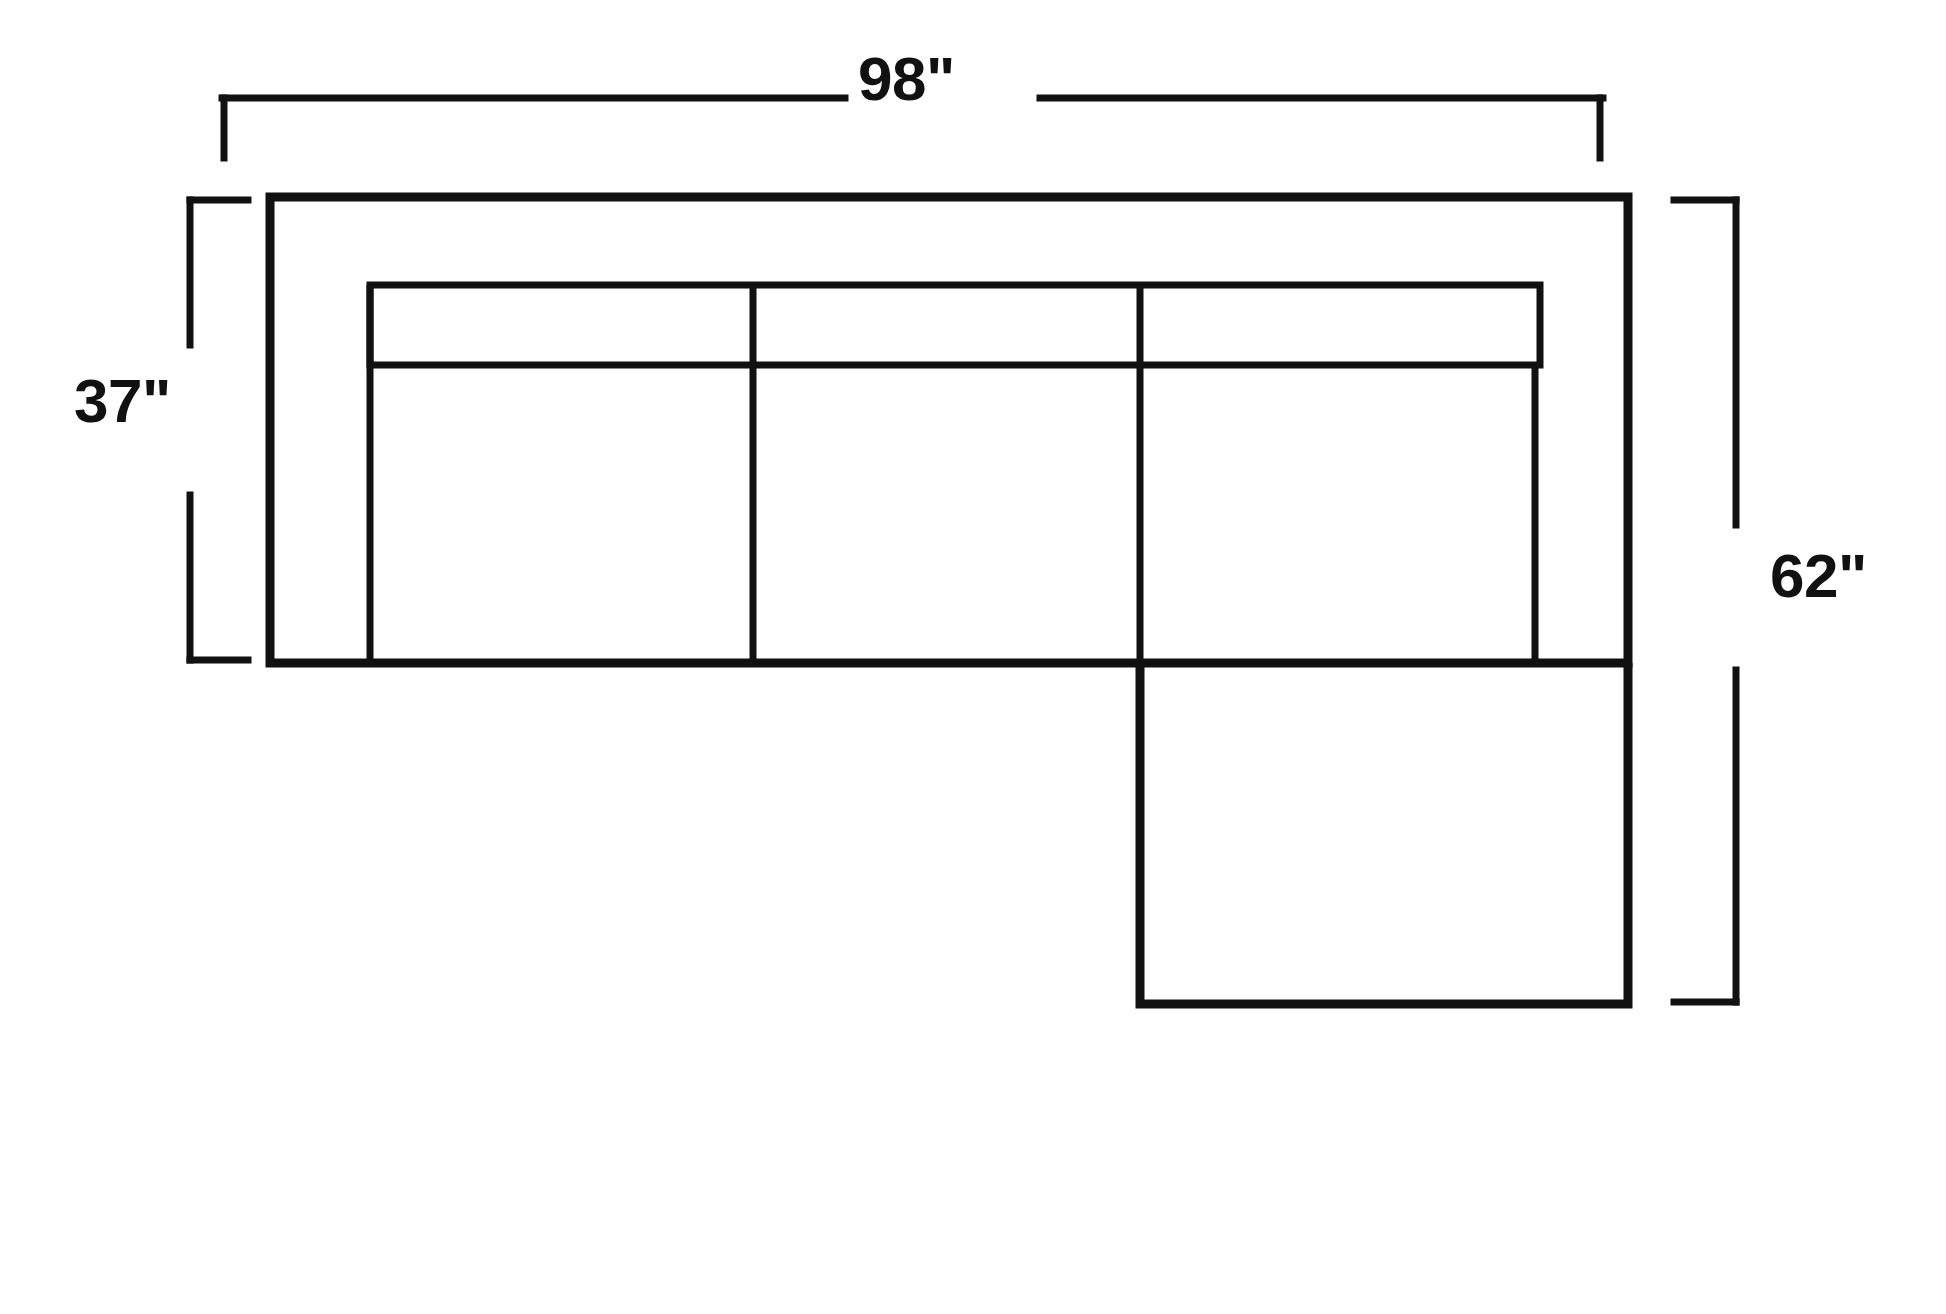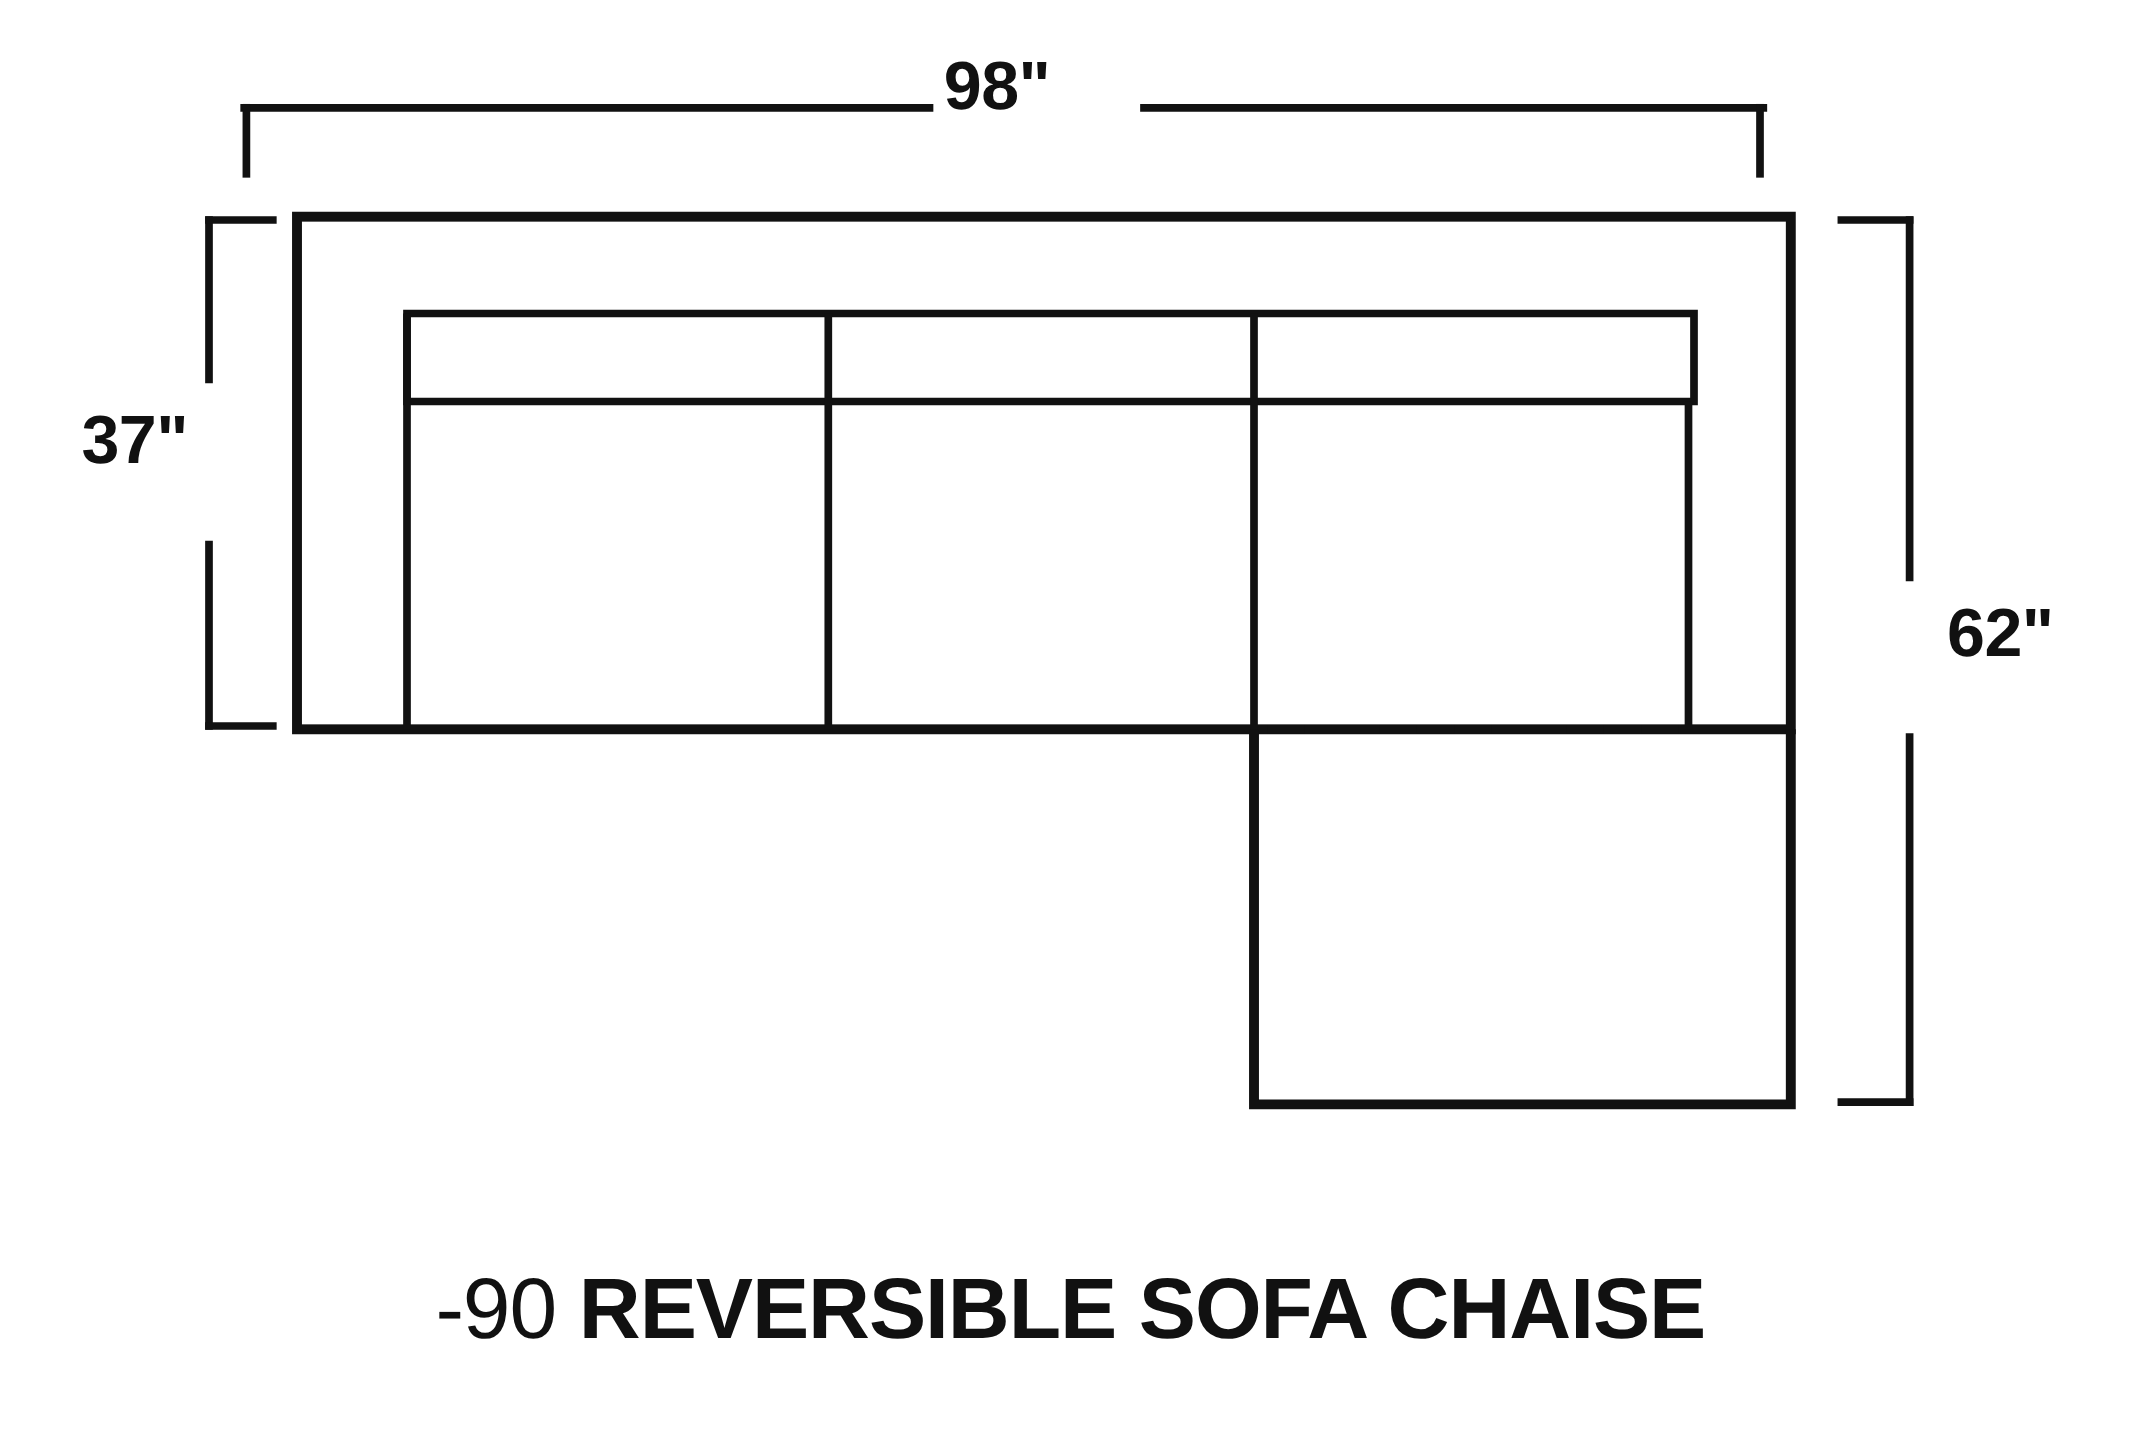--- a/index.html
+++ b/index.html
@@ -116,17 +116,14 @@
     <line x1="1152" y1="663" x2="1535" y2="663" stroke="#111111" stroke-width="8" fill="none" stroke-dasharray="34 34" stroke-linecap="butt"></line>
 
   </svg>
 
   <div class="dim-label" id="label-width">98"</div>
 
   <div class="dim-label" id="label-depth">37"</div>
 
   <div class="dim-label" id="label-overall-depth">62"</div>
 
-  <div id="caption">
-    <span class="sku">-90 </span><span class="name">REVERSIBLE SOFA CHAISE</span>
-  </div>
 
 </div>
 
 </body></html>

